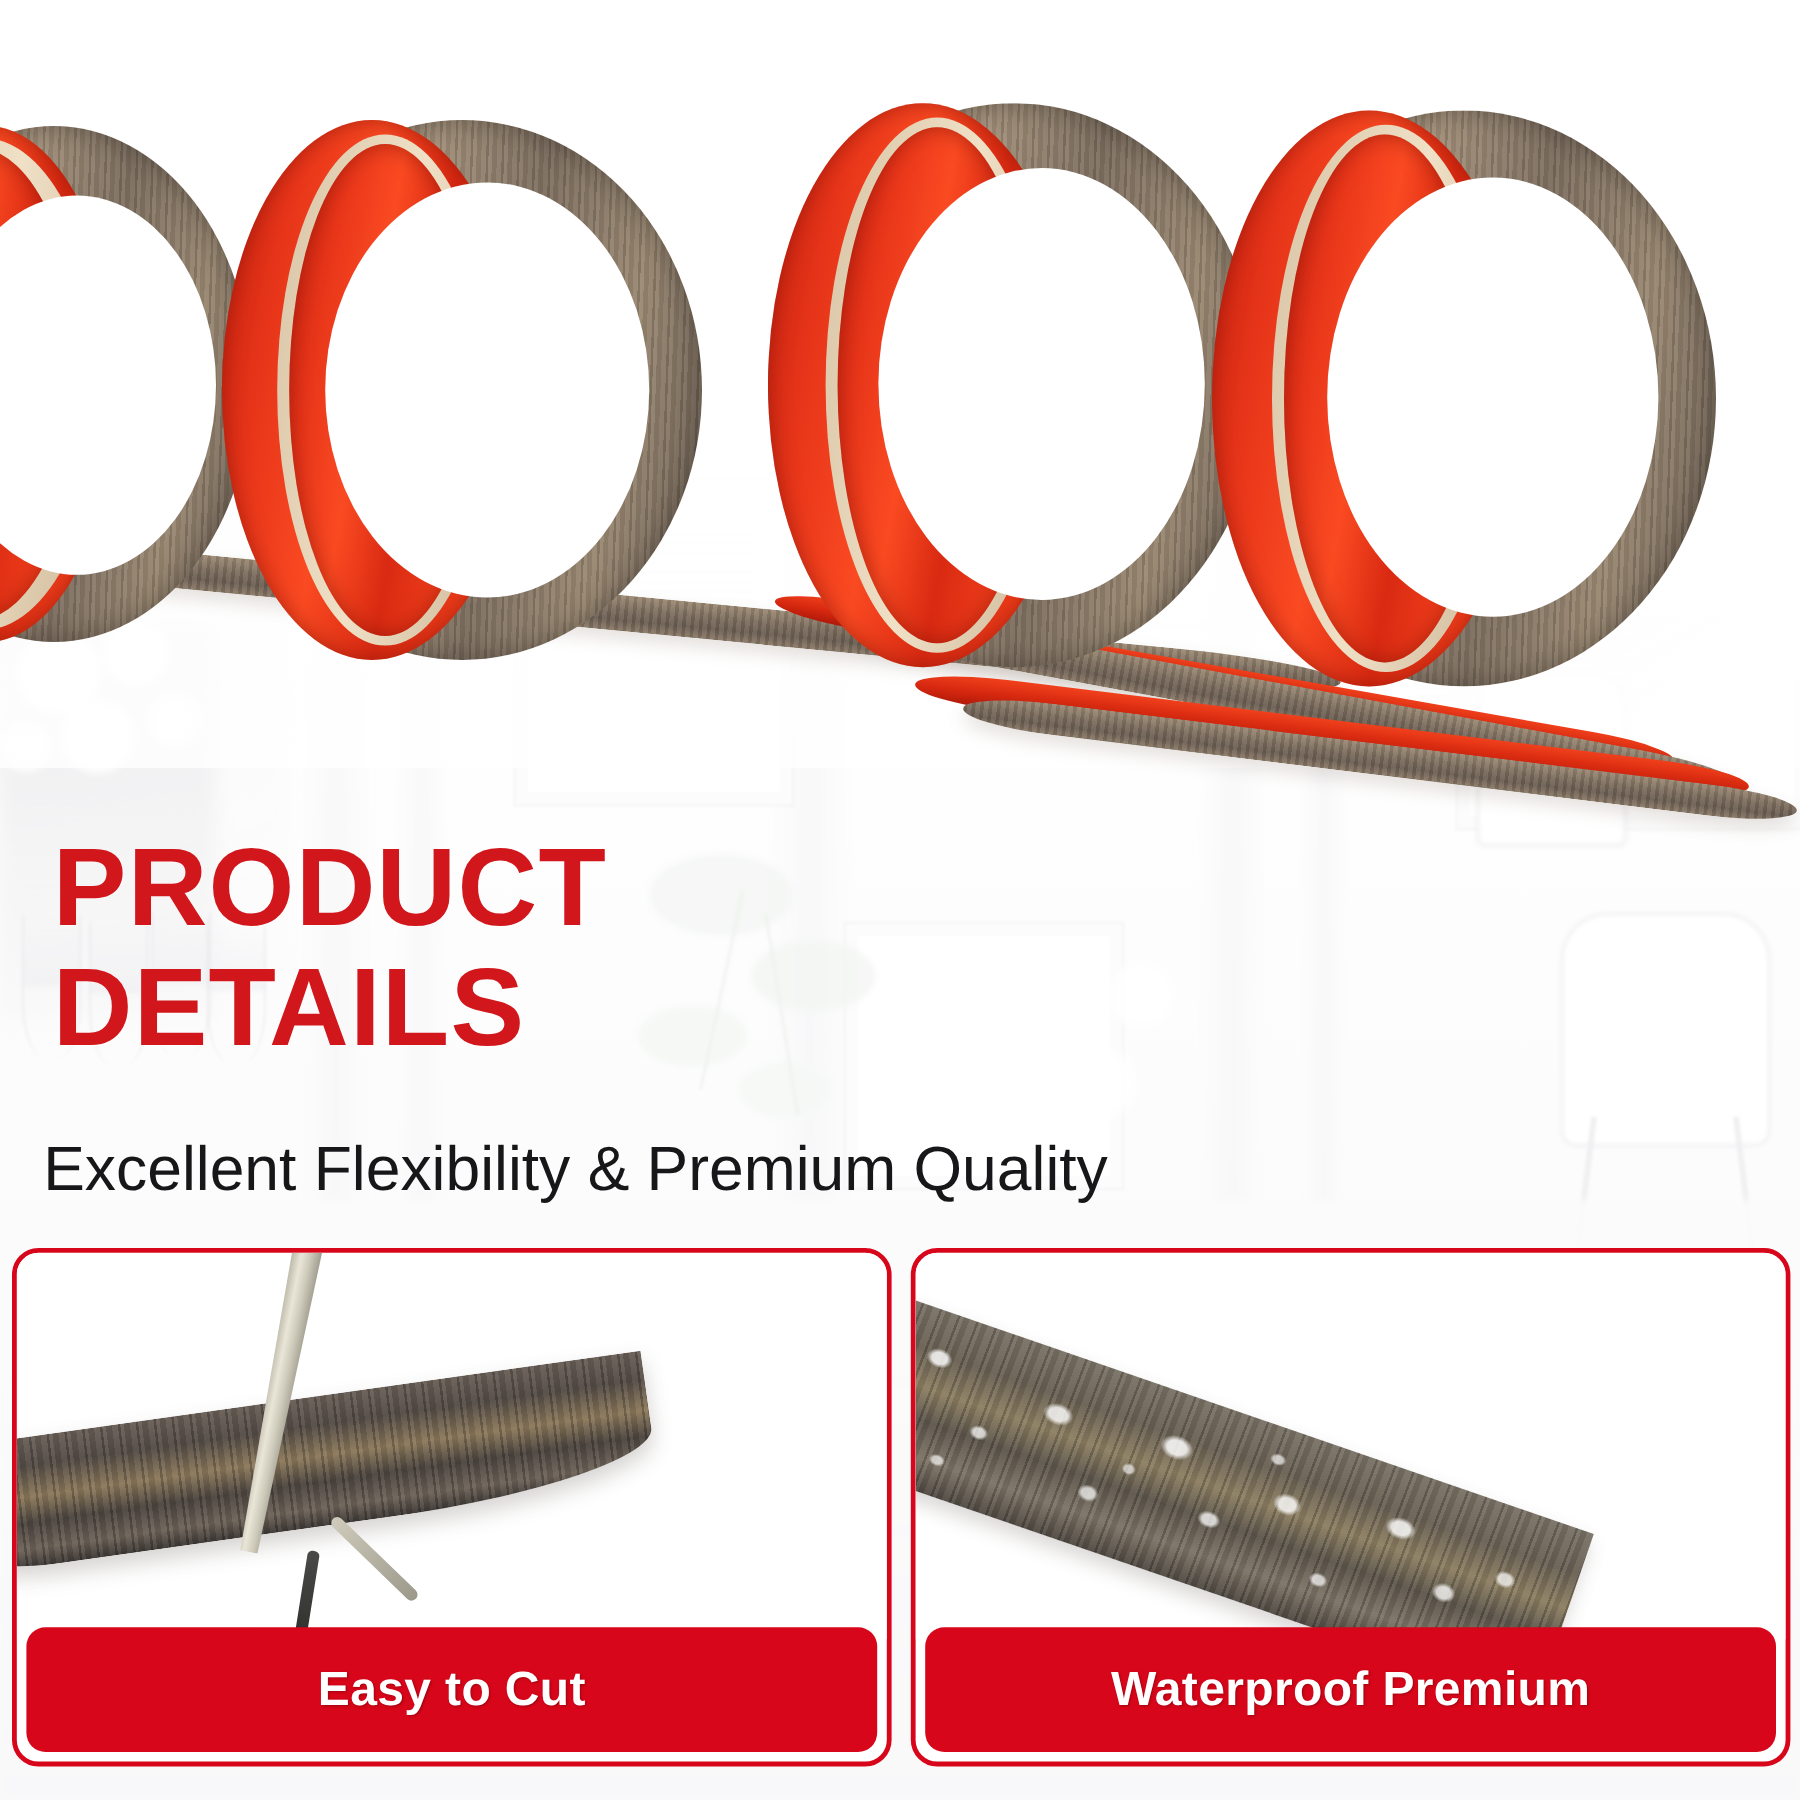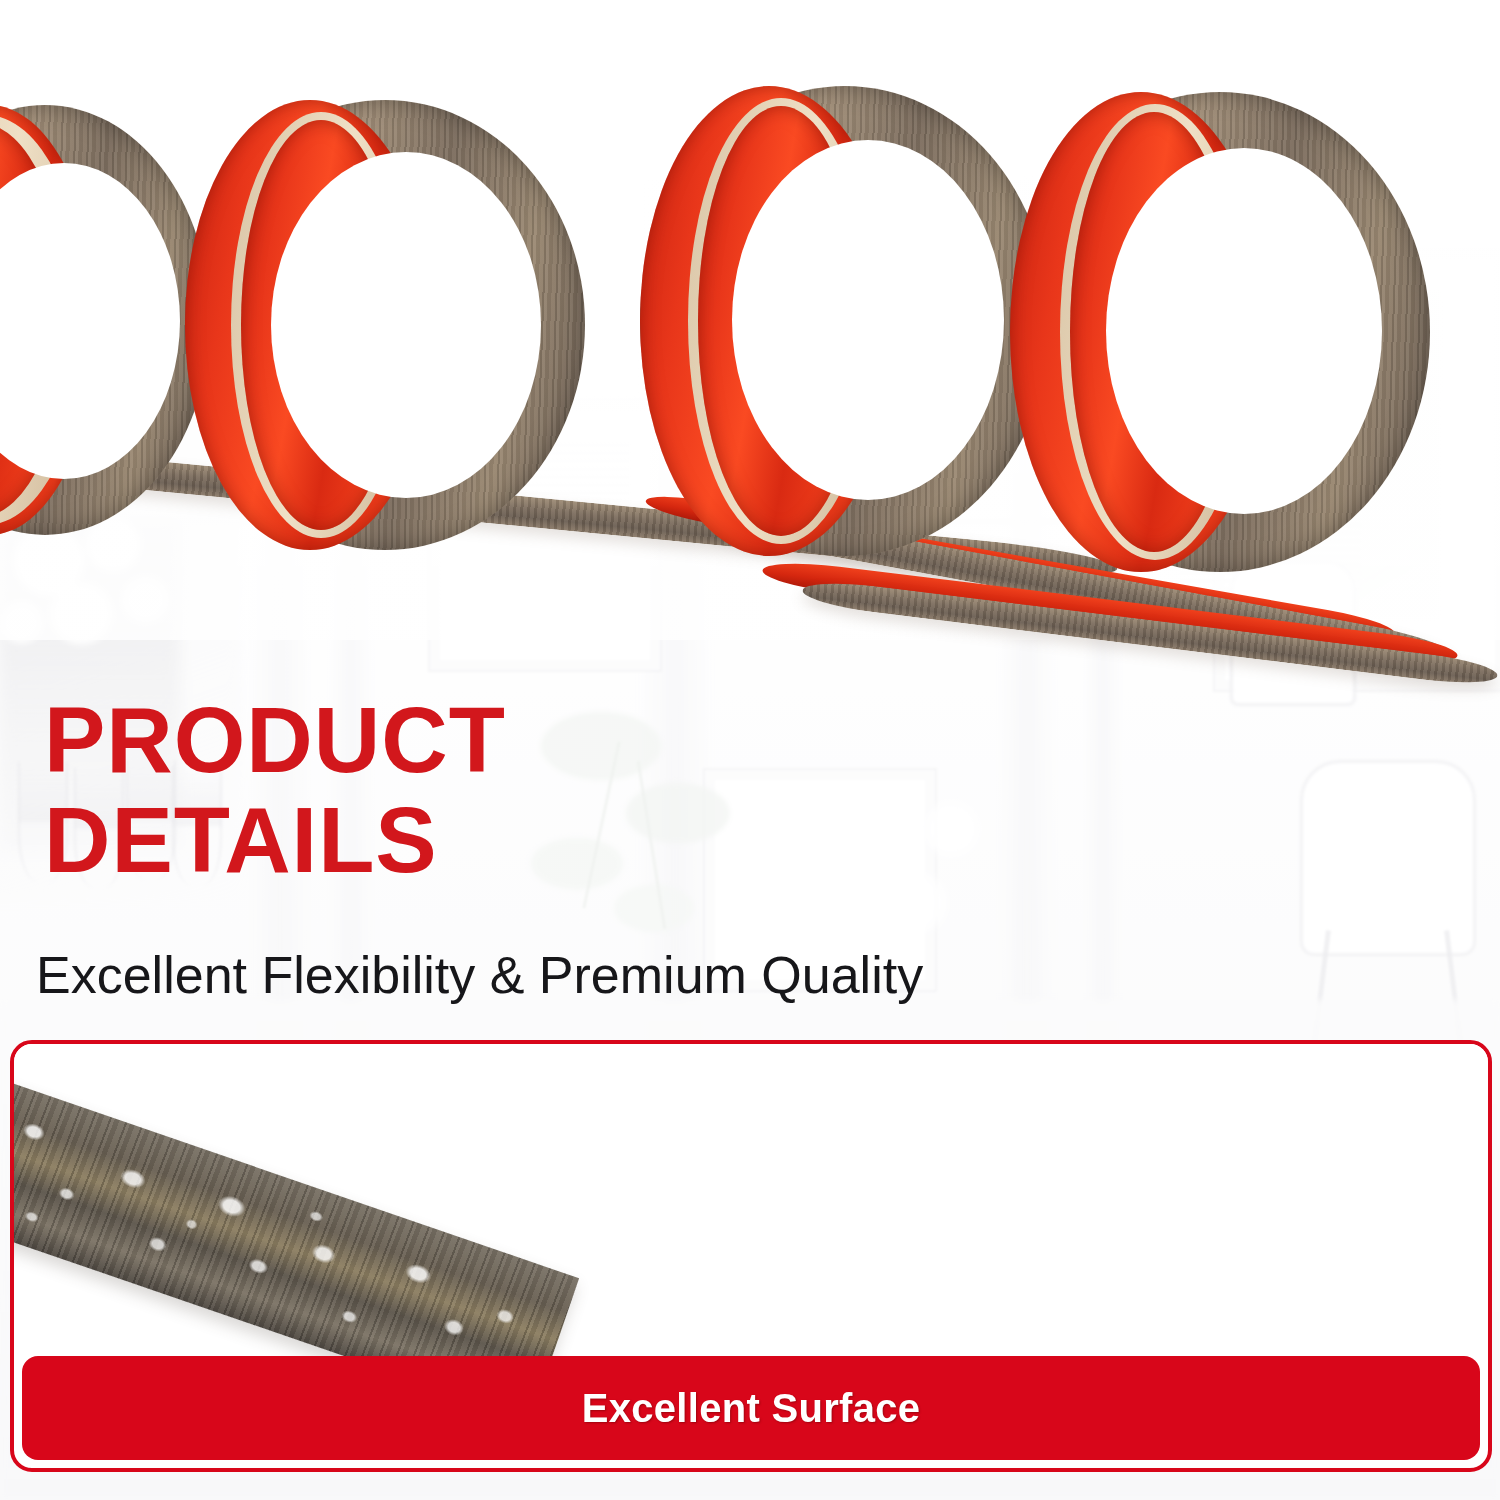--- a/index.html
+++ b/index.html
@@ -506,26 +506,37 @@
 
   <div class="heading">
     <div class="heading-line">PRODUCT</div>
     <div class="heading-line">DETAILS</div>
   </div>
   <div class="subtitle">Excellent Flexibility &amp; Premium Quality</div>
 
   <div class="panels">
 
 
+    <div class="panel">
+      <div class="panel-media">
+        <div class="wood-strip curved"></div>
+        <div class="scissor-blade sb1"></div>
+        <div class="scissor-handle"></div>
+        <div class="scissor-handle2"></div>
+      </div>
+      <div class="caption">
+        <span class="caption-text">Easy to Cut</span>
+      </div>
+    </div>
 
     <div class="panel">
       <div class="panel-media">
         <div class="wood-wet">
           <div class="drops"></div>
         </div>
       </div>
       <div class="caption">
-        <span class="caption-text">Excellent Surface</span>
+        <span class="caption-text">Waterproof Premium</span>
       </div>
     </div>
 
   </div>
 </div>
 
 </body></html>

